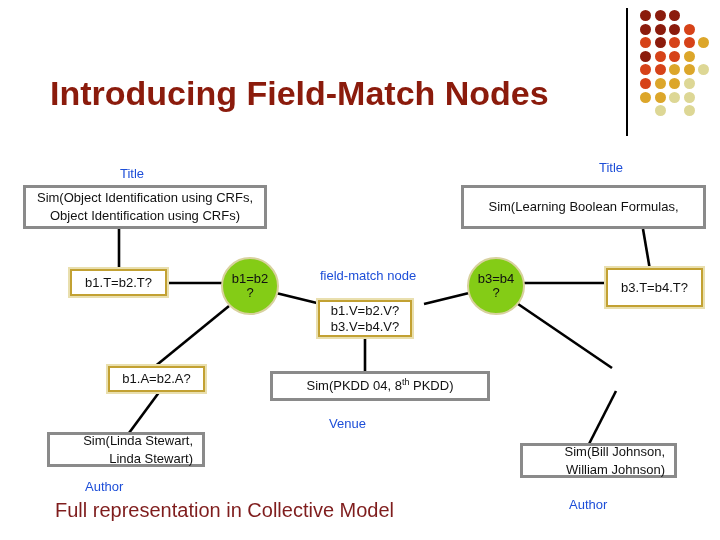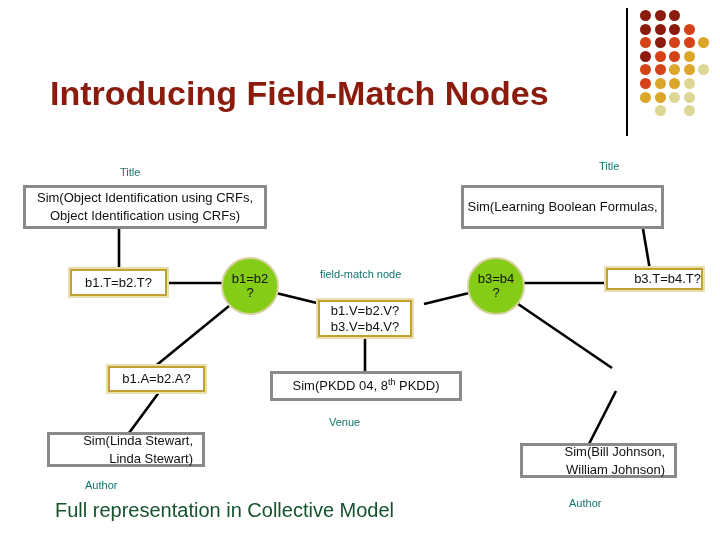--- a/index.html
+++ b/index.html
@@ -8,41 +8,41 @@
     font-family:"Liberation Sans", sans-serif; overflow:hidden;
   }
   .slide-title {
     position:absolute; left:42px; top:66px; margin:8px;
     font-size:34px; font-weight:bold; color:#8B1B0C; letter-spacing:0;
   }
   .vrule { position:absolute; left:626px; top:8px; width:2px; height:128px; background:#000; }
   .dots { position:absolute; left:640px; top:10px; width:80px; height:122px; }
   .dot { position:absolute; width:11px; height:11px; border-radius:50%; }
   svg.connectors { position:absolute; left:0; top:0; }
-  .lbl { position:absolute; font-size:11px; color:#0f766e; white-space:nowrap; }
+  .lbl { position:absolute; font-size:13px; color:#1d4ed8; white-space:nowrap; }
   .gbox {
     position:absolute; background:#fff; border:3px solid #8A8A8A; box-sizing:border-box;
     font-size:13px; line-height:18px; color:#111;
     display:flex; flex-direction:column; justify-content:center; text-align:center;
     white-space:nowrap;
   }
   .gbox.ralign { text-align:right; padding-right:9px; }
   .goldbox {
     position:absolute; background:#fff; border:2px solid #C2A133; border-radius:0;
     box-shadow:0 0 0 2px #E9DFAE; box-sizing:border-box;
     display:flex; flex-direction:column; align-items:center; justify-content:center;
     font-size:13px; line-height:16px; color:#111; white-space:nowrap;
   }
   .circle {
     position:absolute; width:58px; height:58px; background:#84cc16;
     border:2px solid #D8D19E; border-radius:50%; box-sizing:border-box;
     display:flex; flex-direction:column; align-items:center; justify-content:center;
     font-size:13px; line-height:14px; color:#111;
   }
-  .footer { position:absolute; left:55px; top:499px; font-size:20px; color:#14532d; white-space:nowrap; }
+  .footer { position:absolute; left:55px; top:499px; font-size:20px; color:#7f1d1d; white-space:nowrap; }
   .vbox-line { display:block; }
   sup { font-size:9px; line-height:0; }
 </style>
 </head>
 <body>
 
 <div class="slide">
 
   <h1 class="slide-title" style="color: rgb(139, 27, 12);">Introducing Field-Match Nodes</h1>
   <div class="vrule"></div>
@@ -99,44 +99,44 @@
   <div class="lbl" style="left:320px; top:268px;">field-match node</div>
   <div class="lbl" style="left:329px; top:416px;">Venue</div>
   <div class="lbl" style="left:85px; top:479px;">Author</div>
   <div class="lbl" style="left:569px; top:497px;">Author</div>
 
   <div class="gbox" style="left:23px; top:185px; width:244px; height:44px;">
     <span>Sim(Object Identification using CRFs,</span>
     <span>Object Identification using CRFs)</span>
   </div>
 
-  <div class="gbox" style="left:461px; top:185px; width:203px; height:44px;">
+  <div class="gbox" style="left:461px; top:185px; width:245px; height:44px;">
     <span>Sim(Learning Boolean Formulas,</span>
   </div>
 
-  <div class="gbox" style="left:270px; top:371px; width:192px; height:30px;">
+  <div class="gbox" style="left:270px; top:371px; width:220px; height:30px;">
     <span>
       <span>Sim(PKDD 04, 8</span><sup>th</sup><span> PKDD)</span>
     </span>
   </div>
 
   <div class="gbox ralign" style="left:47px; top:432px; width:158px; height:35px;">
     <span>Sim(Linda Stewart,</span>
     <span>Linda Stewart)</span>
   </div>
 
   <div class="gbox ralign" style="left:520px; top:443px; width:157px; height:35px;">
     <span>Sim(Bill Johnson,</span>
     <span>William Johnson)</span>
   </div>
 
   <div class="goldbox" style="left:70px; top:269px; width:97px; height:27px;">
     <span>b1.T=b2.T?</span>
   </div>
-  <div class="goldbox" style="left:606px; top:268px; width:97px; height:22px;align-items:flex-end;">
+  <div class="goldbox" style="left:606px; top:268px; width:97px; height:39px;">
     <span>b3.T=b4.T?</span>
   </div>
   <div class="goldbox" style="left:318px; top:300px; width:94px; height:37px;">
     <span class="vbox-line">b1.V=b2.V?</span>
     <span class="vbox-line">b3.V=b4.V?</span>
   </div>
   <div class="goldbox" style="left:108px; top:366px; width:97px; height:26px;">
     <span>b1.A=b2.A?</span>
   </div>
 

